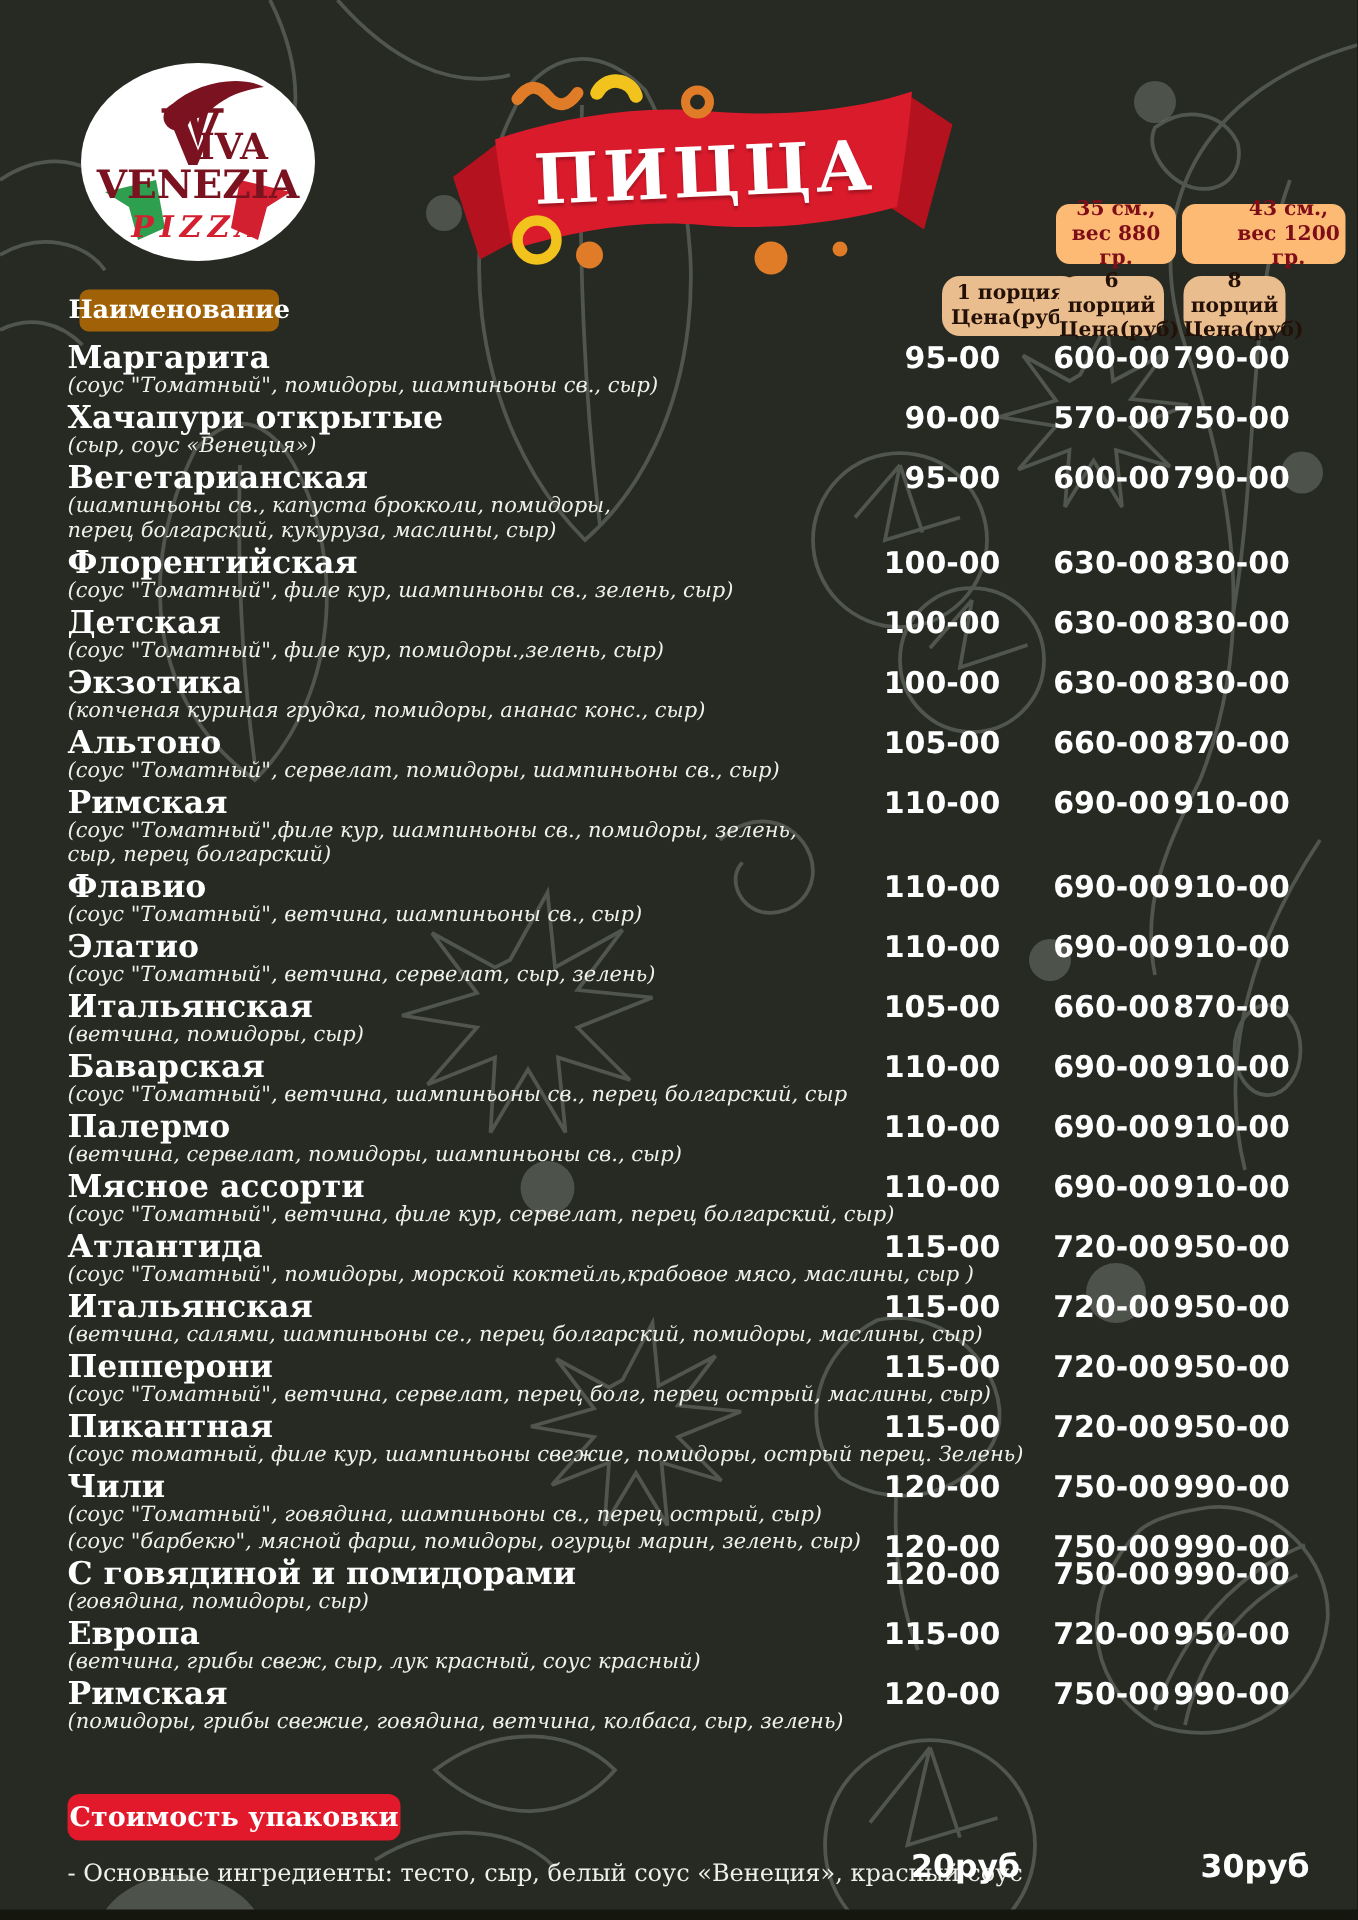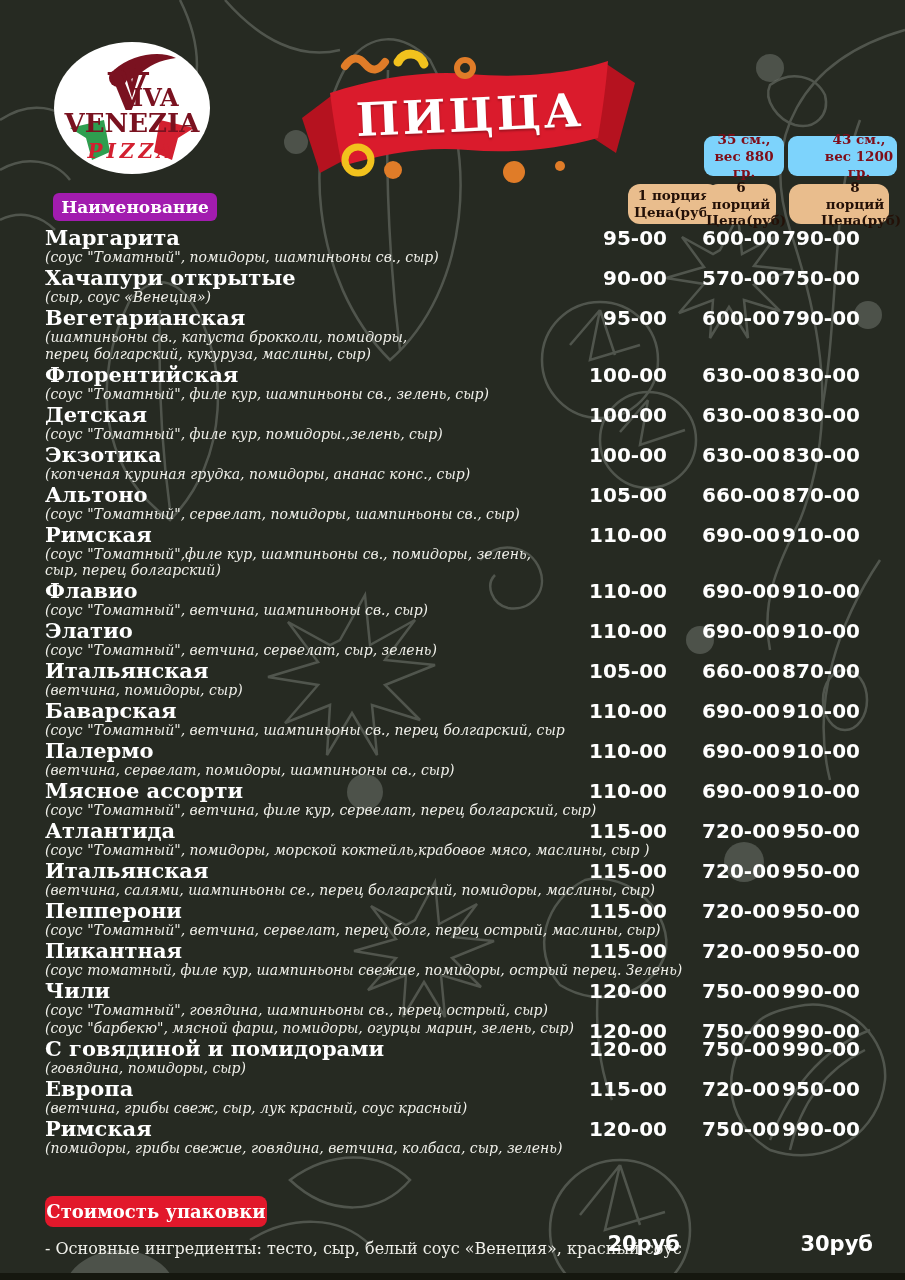--- a/index.html
+++ b/index.html
@@ -22,30 +22,30 @@
   .ribbon-title{
     position:absolute;left:40px;top:40px;width:280px;
     text-align:center;font-weight:bold;font-size:46px;letter-spacing:3px;
     color:#ffffff;transform:rotate(-2.5deg);
     text-shadow:0 2px 2px rgba(0,0,0,.25);
   }
 
   
   .badge{position:absolute;border-radius:9px;text-align:center;
          font-weight:bold;line-height:1.25;display:flex;flex-direction:column;justify-content:center;}
-  .badge-red{background:#7dd3fc;color:#7e0d18;font-size:13.5px;font-family:"DejaVu Serif",serif;}
+  .badge-red{background:#fdba74;color:#7e0d18;font-size:13.5px;font-family:"DejaVu Serif",serif;}
   .badge-tan{background:#e9bd8d;color:#231007;font-size:13.5px;font-family:"DejaVu Serif",serif;border-radius:12px;}
   #size-badge-35{left:704px;top:136px;width:80px;height:40px;}
   #size-badge-43{left:788px;top:136px;width:76px;height:40px;padding-left:33px;}
   #portion-badge-1{left:628px;top:184px;width:92px;height:40px;}
   #portion-badge-6{left:706px;top:184px;width:70px;height:40px;}
-  #portion-badge-8{left:789px;top:184px;width:68px;height:40px;padding-left:32px;}
+  #portion-badge-8{left:789px;top:184px;width:68px;height:40px;}
   .name-label{
-    position:absolute;left:53px;top:193px;width:164px;height:28px;
-    background:#a21caf;border-radius:6px;color:#fff;
+    position:absolute;left:53px;top:193px;width:133px;height:28px;
+    background:#a16207;border-radius:6px;color:#fff;
     font-weight:bold;font-size:17px;display:flex;align-items:center;justify-content:center;text-align:center;
   }
 
   
   #menu-list{position:absolute;left:45px;top:227px;width:815px;}
   .menu-row{position:relative;margin-bottom:1.5px;}
   .item-name{font-weight:bold;font-size:21px;line-height:22px;color:#ffffff;}
   .item-ingredients{
     font-style:italic;font-size:14px;line-height:16.5px;color:#f0f0ea;
     white-space:pre-line;

